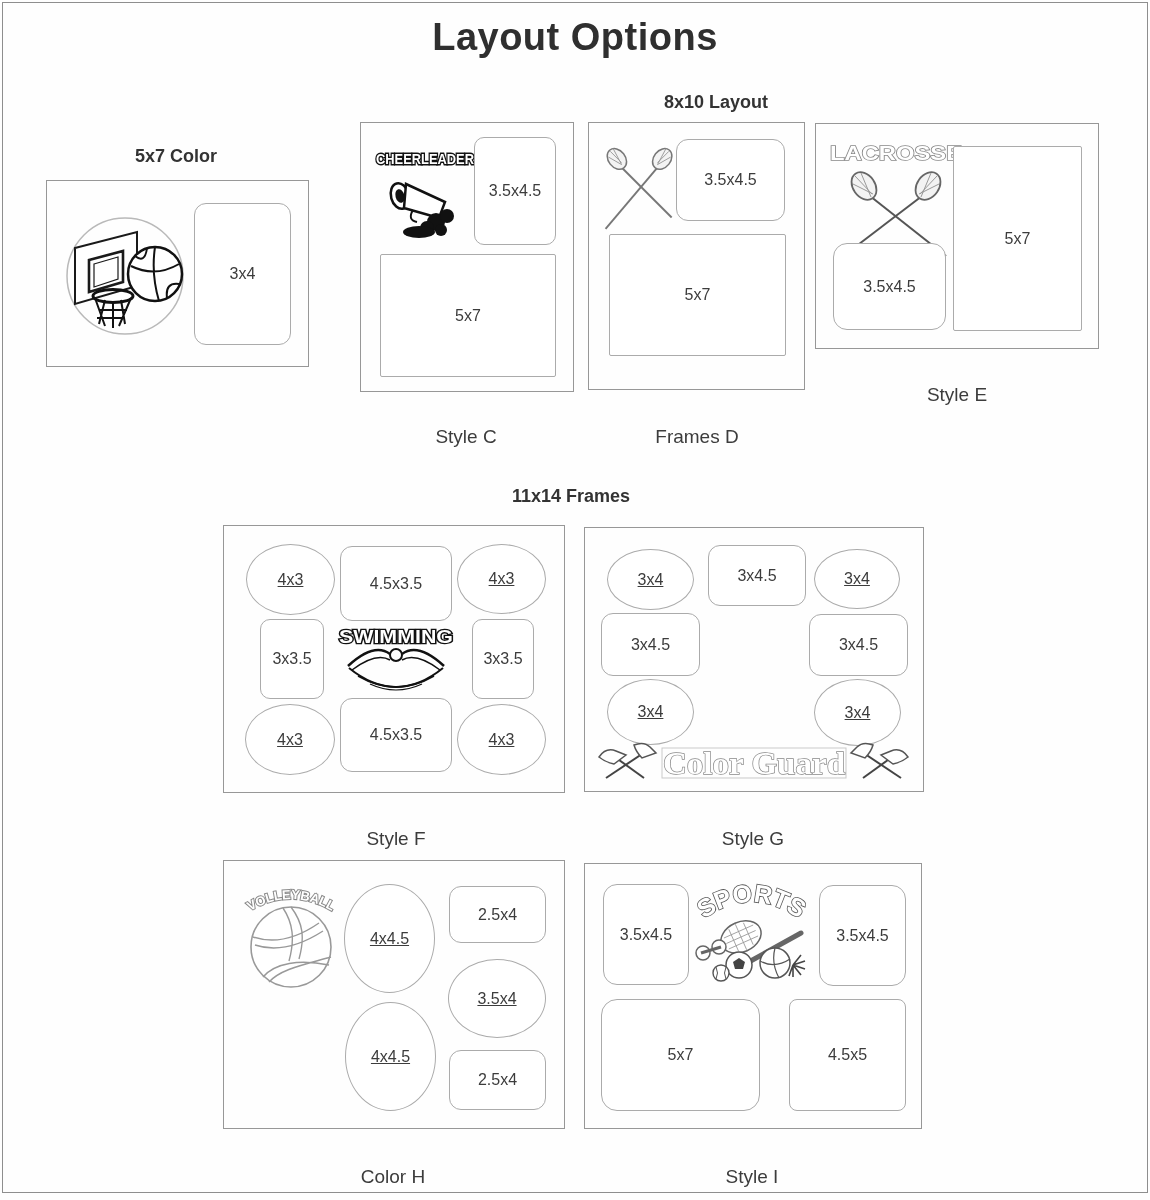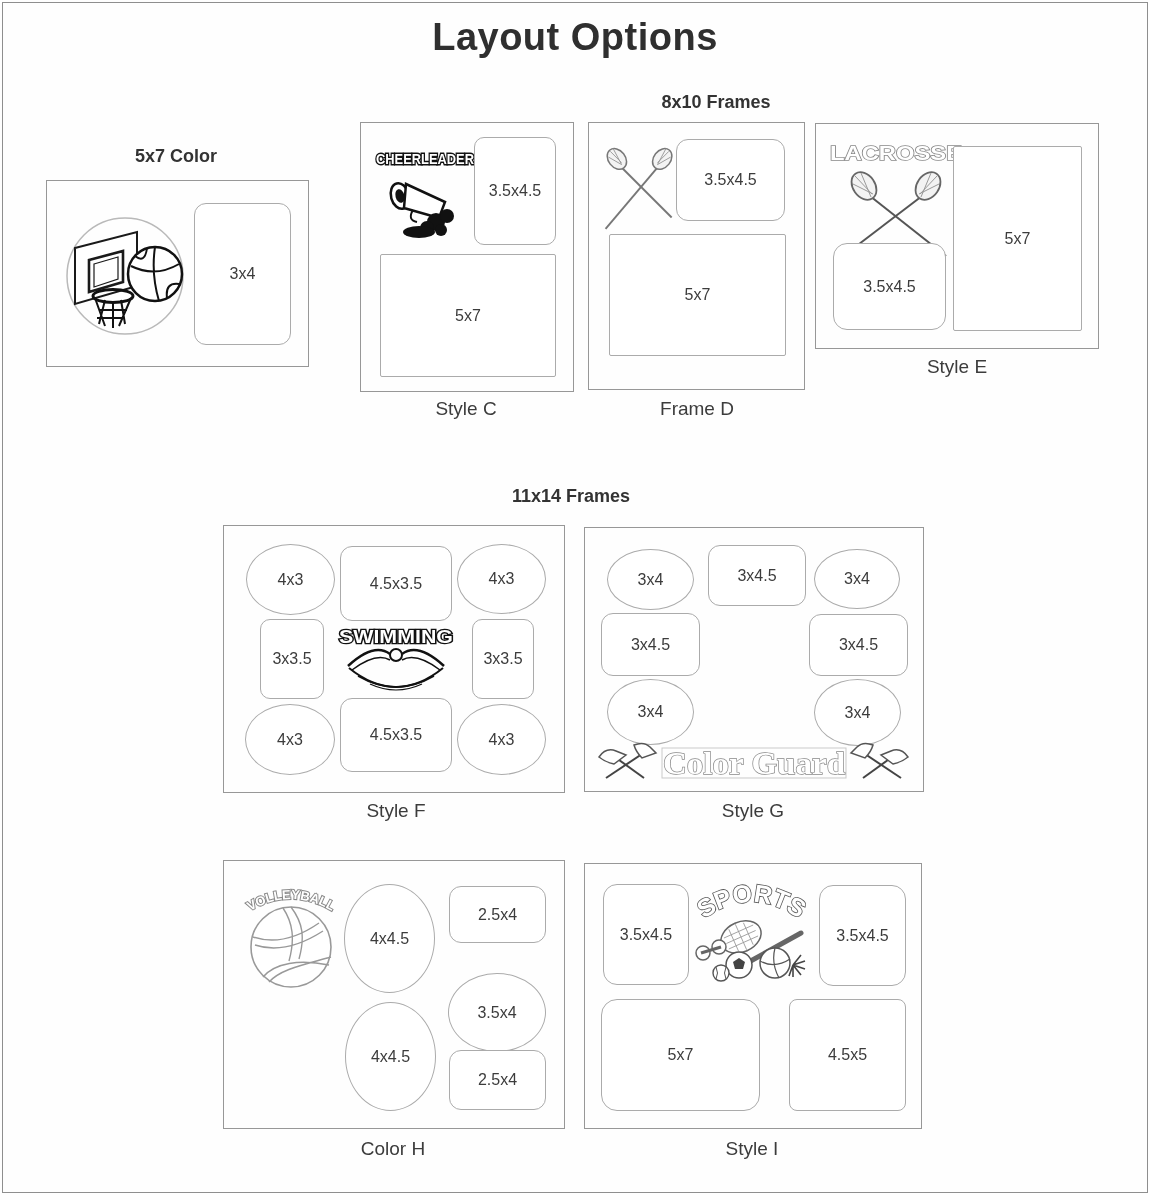--- a/index.html
+++ b/index.html
@@ -8,22 +8,22 @@
   .outer-border{position:absolute;left:2px;top:2px;width:1144px;height:1189px;
           border:1px solid #8e8e8e;}
   .title{position:absolute;left:0;top:16px;width:100%;text-align:center;
           font-size:38px;font-weight:bold;color:#2f2f2f;letter-spacing:.5px;}
   .section-heading{position:absolute;font-size:18px;font-weight:bold;color:#333;
           text-align:center;}
   .frame{position:absolute;border:1px solid #979797;background:#fefefe;}
   .slot{position:absolute;border:1px solid #ababab;display:flex;align-items:center;
           justify-content:center;font-size:16px;color:#3c3c3c;background:#fff;}
   .rect{border-radius:2px;}
-  .ellipse{border-radius:50%;}
-  .style-label{position:absolute;font-size:19px;color:#3c3c3c;text-align:center;}
+  .ellipse{border-radius:50%;text-decoration:underline;}
+  .style-label{position:absolute;font-size:19px;color:#3c3c3c;text-align:center;margin-top:28px;}
   .clipart{position:absolute;}
 </style>
 </head>
 <body>
 
 <div class="canvas">
   <div class="outer-border"></div>
 
   <div class="title">Layout Options</div>
 
@@ -36,21 +36,21 @@
       <path d="M28,54 L62,45 L62,76 L28,86 Z" fill="none" stroke="#1a1a1a" stroke-width="2.6"></path>
       <path d="M33,58 L57,51 L57,73 L33,81 Z" fill="none" stroke="#1a1a1a" stroke-width="1.2"></path>
       <ellipse cx="52" cy="90" rx="20" ry="6.5" fill="none" stroke="#111" stroke-width="3"></ellipse>
       <path d="M34,92 L44,120 M44,94 L38,118 M52,96 L52,122 M60,94 L64,118 M70,92 L58,120 M38,104 L66,104 M36,112 L62,112" stroke="#111" stroke-width="2" fill="none"></path>
       <circle cx="94" cy="68" r="27" fill="#fff" stroke="#111" stroke-width="2.5"></circle>
       <path d="M70,60 Q94,72 118,58 M94,41 Q90,68 98,95 M74,50 Q84,58 86,42 M106,92 Q104,76 118,78" stroke="#111" stroke-width="2" fill="none"></path>
     </svg>
     <div class="slot" style="left:147px;top:22px;width:95px;height:140px;border-radius:12px">3x4</div>
   </div>
 
-  <div class="section-heading" style="left:616px;top:92px;width:200px">8x10 Frames</div>
+  <div class="section-heading" style="left:616px;top:92px;width:200px">8x10 Layout</div>
 
   <div class="frame" style="left:360px;top:122px;width:212px;height:268px">
     <svg class="clipart" style="left:12px;top:21px" width="105" height="100" viewBox="0 0 105 100">
       <text x="52" y="20" text-anchor="middle" font-size="15" font-weight="bold" fill="#fff" stroke="#111" stroke-width="3" paint-order="stroke" textLength="98" lengthAdjust="spacingAndGlyphs">CHEERLEADER</text>
       <ellipse cx="27" cy="52" rx="9" ry="13" transform="rotate(-15 27 52)" fill="#fff" stroke="#111" stroke-width="2.5"></ellipse>
       <ellipse cx="27" cy="52" rx="4.5" ry="7" transform="rotate(-15 27 52)" fill="#111"></ellipse>
       <path d="M33,40 L72,58 L66,74 L31,64 Z" fill="#fff" stroke="#111" stroke-width="2.5"></path>
       <path d="M40,66 q-6,10 4,12" stroke="#111" fill="none" stroke-width="2"></path>
       <circle cx="63" cy="78" r="9" fill="#111"></circle>
         <circle cx="74" cy="72" r="7" fill="#111"></circle>
@@ -68,21 +68,21 @@
       <line x1="24" y1="26" x2="78" y2="80" stroke="#777" stroke-width="2"></line>
       <line x1="64" y1="26" x2="8" y2="92" stroke="#777" stroke-width="2"></line>
       <ellipse cx="20" cy="18" rx="9" ry="12" transform="rotate(-38 20 18)" fill="#f3f3f3" stroke="#777" stroke-width="1.6"></ellipse>
       <path d="M13,10 l12,12 M11,16 l14,8 M16,7 l9,17" stroke="#999" stroke-width="1" fill="none"></path>
       <ellipse cx="68" cy="18" rx="9" ry="12" transform="rotate(38 68 18)" fill="#f3f3f3" stroke="#777" stroke-width="1.6"></ellipse>
       <path d="M75,10 l-12,12 M77,16 l-14,8 M72,7 l-9,17" stroke="#999" stroke-width="1" fill="none"></path>
     </svg>
     <div class="slot" style="left:87px;top:16px;width:107px;height:80px;border-radius:12px">3.5x4.5</div>
     <div class="slot rect" style="left:20px;top:111px;width:175px;height:120px">5x7</div>
   </div>
-  <div class="style-label" style="left:627px;top:398px;width:140px">Frame D</div>
+  <div class="style-label" style="left:627px;top:398px;width:140px">Frames D</div>
 
   <div class="frame" style="left:815px;top:123px;width:282px;height:224px">
     <svg class="clipart" style="left:10px;top:12px" width="140" height="145" viewBox="0 0 140 145">
       <text x="70" y="24" text-anchor="middle" font-size="21" font-weight="bold" fill="#fff" stroke="#888" stroke-width="1.6" paint-order="stroke" textLength="132" lengthAdjust="spacingAndGlyphs">LACROSSE</text>
       <line x1="44" y1="60" x2="120" y2="120" stroke="#555" stroke-width="2"></line>
       <line x1="96" y1="60" x2="20" y2="118" stroke="#555" stroke-width="2"></line>
       <ellipse cx="38" cy="50" rx="11" ry="15" transform="rotate(-35 38 50)" fill="#f3f3f3" stroke="#666" stroke-width="1.8"></ellipse>
       <path d="M29,40 l17,18 M27,48 l20,10 M35,37 l10,24" stroke="#999" stroke-width="1" fill="none"></path>
       <ellipse cx="102" cy="50" rx="11" ry="15" transform="rotate(35 102 50)" fill="#f3f3f3" stroke="#666" stroke-width="1.8"></ellipse>
       <path d="M111,40 l-17,18 M113,48 l-20,10 M105,37 l-10,24" stroke="#999" stroke-width="1" fill="none"></path>
@@ -148,21 +148,21 @@
           <path id="vbarc" d="M6,34 Q50,6 94,34"></path>
         </defs>
       <text font-size="13" font-weight="bold" fill="#fff" stroke="#888" stroke-width="2" paint-order="stroke">
         <textPath href="#vbarc" startOffset="50%" text-anchor="middle">VOLLEYBALL</textPath>
       </text>
       <circle cx="50" cy="68" r="40" fill="#fff" stroke="#999" stroke-width="1.6"></circle>
       <path d="M50,28 C62,44 64,58 58,80 M42,29 C52,44 54,60 48,82 M12,58 C30,64 52,62 78,44 M14,66 C32,72 54,70 82,52 M22,98 C34,84 58,80 88,86 M28,103 C40,90 62,86 90,78" stroke="#999" stroke-width="1.4" fill="none"></path>
     </svg>
     <div class="slot ellipse" style="left:120px;top:23px;width:89px;height:107px">4x4.5</div>
     <div class="slot" style="left:225px;top:25px;width:95px;height:55px;border-radius:12px">2.5x4</div>
-    <div class="slot ellipse" style="left:224px;top:112px;width:96px;height:77px">3.5x4</div>
+    <div class="slot ellipse" style="left:224px;top:98px;width:96px;height:77px">3.5x4</div>
     <div class="slot ellipse" style="left:121px;top:141px;width:89px;height:107px">4x4.5</div>
     <div class="slot" style="left:225px;top:189px;width:95px;height:58px;border-radius:12px">2.5x4</div>
   </div>
   <div class="style-label" style="left:323px;top:1138px;width:140px">Color H</div>
 
   <div class="frame" style="left:584px;top:863px;width:336px;height:264px">
     <div class="slot" style="left:18px;top:20px;width:84px;height:99px;border-radius:14px">3.5x4.5</div>
     <svg class="clipart" style="left:104px;top:13px" width="125" height="110" viewBox="0 0 125 110">
       <defs>
           <path id="sparc" d="M12,44 Q62,6 113,44"></path>

